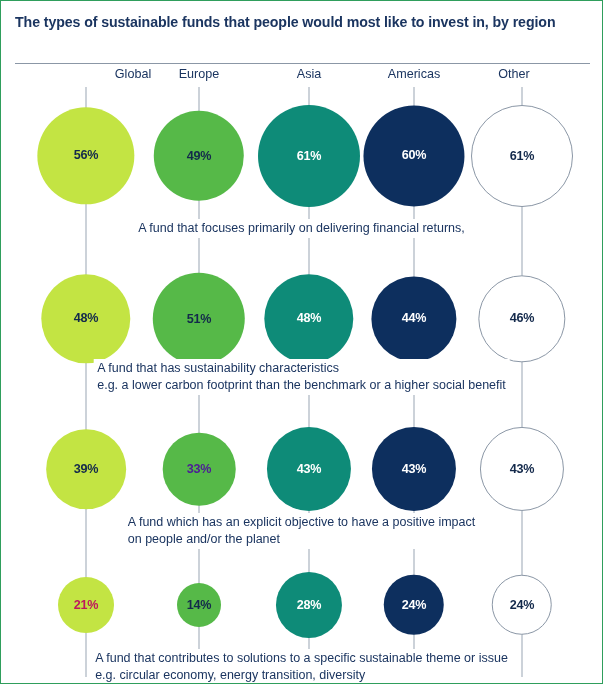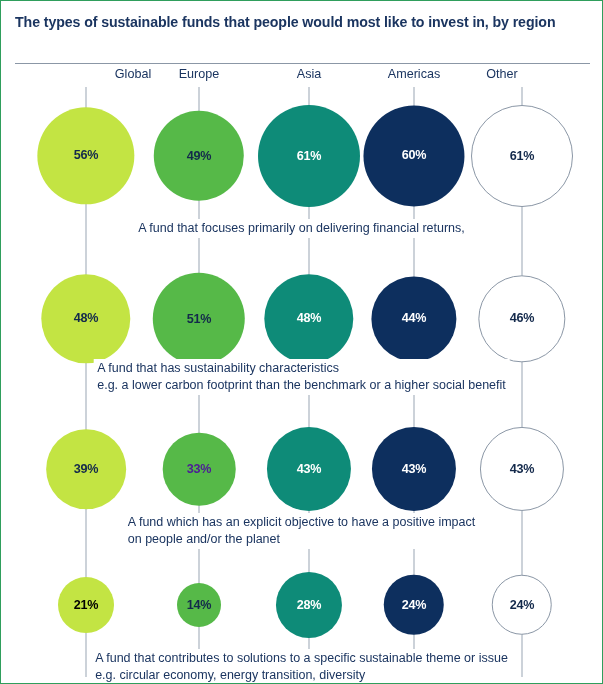--- a/index.html
+++ b/index.html
@@ -104,21 +104,21 @@
 <div id="card">
 
   <div id="title">The types of sustainable funds that people would most like to invest in, by region</div>
   <div id="title-rule"></div>
 
   <div id="headers">
       <div class="col-header" style="left: 85px; margin-left: 47px;">Global</div>
       <div class="col-header" style="left: 198px;">Europe</div>
       <div class="col-header" style="left: 308px;">Asia</div>
       <div class="col-header" style="left: 413px;">Americas</div>
-      <div class="col-header" style="left: 501px;">Other</div>
+      <div class="col-header" style="left: 513px;">Other</div>
     </div>
   <div id="spines">
       <div class="spine" style="left: 85px;"></div>
       <div class="spine" style="left: 198px;"></div>
       <div class="spine" style="left: 308px;"></div>
       <div class="spine" style="left: 413px;"></div>
       <div class="spine" style="left: 521px;"></div>
     </div>
   <div id="bubbles">
       <div class="bubble" style="width: 97.3394px; height: 97.3394px; left: 85px; top: 155px; background: rgb(195, 228, 67);">
@@ -160,21 +160,21 @@
       <div class="bubble" style="width: 84.1405px; height: 84.1405px; left: 308px; top: 468px; background: rgb(14, 139, 120);">
         <span class="pct" style="color: rgb(255, 255, 255);">43%</span>
       </div>
       <div class="bubble" style="width: 84.1405px; height: 84.1405px; left: 413px; top: 468px; background: rgb(13, 47, 94);">
         <span class="pct" style="color: rgb(255, 255, 255);">43%</span>
       </div>
       <div class="bubble" style="width: 84.1405px; height: 84.1405px; left: 521px; top: 468px; background: rgb(255, 255, 255); border: 1px solid rgb(139, 151, 166);">
         <span class="pct" style="color: rgb(19, 41, 75);">43%</span>
       </div>
       <div class="bubble" style="width: 55.9877px; height: 55.9877px; left: 85px; top: 604px; background: rgb(195, 228, 67);">
-        <span class="pct" style="color: #000000;">21%</span>
+        <span class="pct" style="color: #be185d;">21%</span>
       </div>
       <div class="bubble" style="width: 44px; height: 44px; left: 198px; top: 604px; background: rgb(86, 185, 72);">
         <span class="pct" style="color: rgb(19, 41, 75);">14%</span>
       </div>
       <div class="bubble" style="width: 66.0939px; height: 66.0939px; left: 308px; top: 604px; background: rgb(14, 139, 120);">
         <span class="pct" style="color: rgb(255, 255, 255);">28%</span>
       </div>
       <div class="bubble" style="width: 60.4983px; height: 60.4983px; left: 413px; top: 604px; background: rgb(13, 47, 94);">
         <span class="pct" style="color: rgb(255, 255, 255);">24%</span>
       </div>

